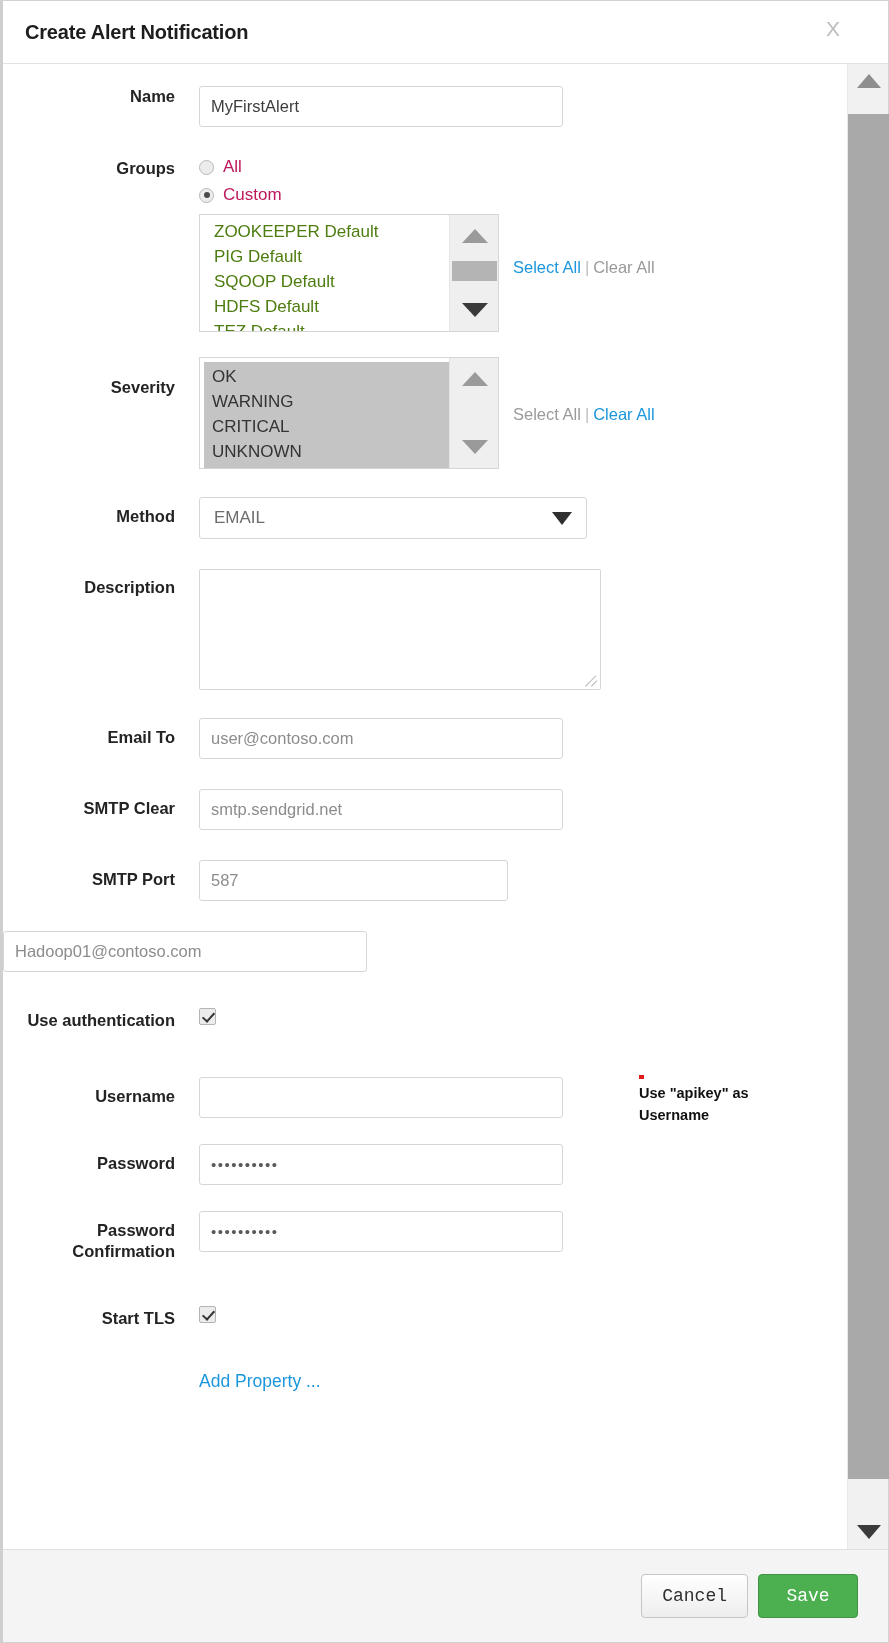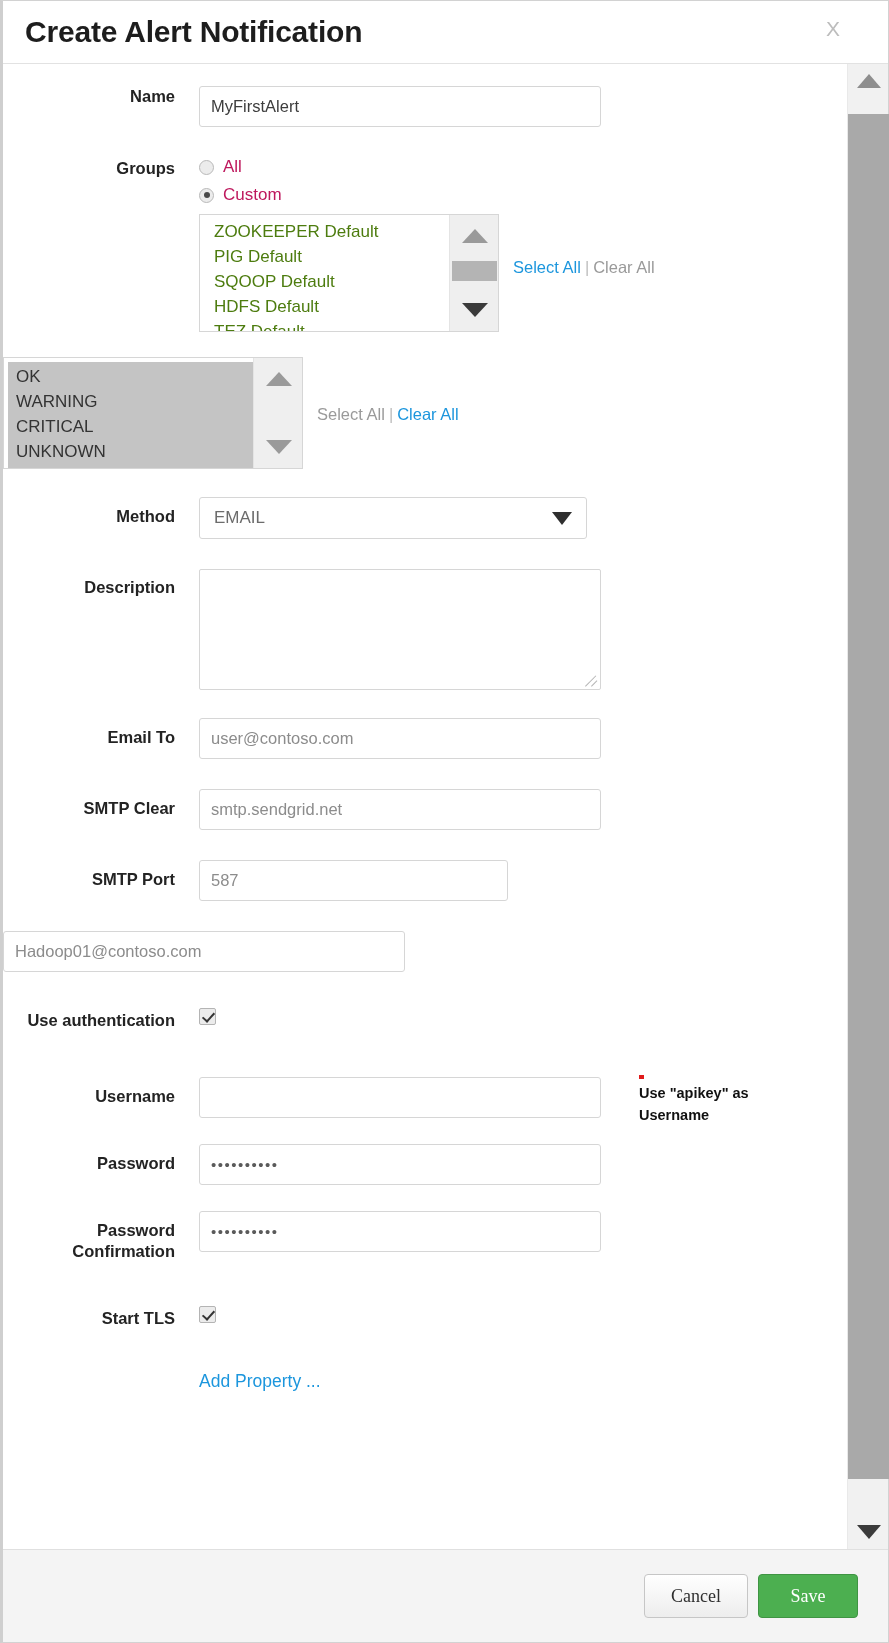--- a/index.html
+++ b/index.html
@@ -32,21 +32,21 @@
     height: 63px;
     flex: 0 0 63px;
     border-bottom: 1px solid #e2e2e2;
     display: flex;
     align-items: center;
     padding: 0 22px 0 22px;
     position: relative;
     background: #fff;
   }
   .modal-title {
-    font-size: 30px;
+    font-size: 20px;
     font-weight: bold;
     color: #1d1d1d;
     letter-spacing: -0.2px;
   }
   .close-x {
     position: absolute;
     right: 48px;
     top: 17px;
     font-size: 21px;
     color: #bdbdbd;
@@ -126,21 +126,21 @@
     line-height: 1.28;
   }
   .ctl { flex: 1 1 auto; min-width: 0; }
 
   
   .tinput {
     border: 1px solid #d6d6d6;
     border-radius: 3px;
     background: #fff;
     height: 41px;
-    width: 402px;
+    width: 364px;
     font-size: 16.5px;
     color: #8c8c8c;
     padding: 0 11px;
     display: flex;
     align-items: center;
     font-family: "Liberation Sans", sans-serif;
     outline: none;
   }
   .tinput.filled { color: #8c8c8c; }
   .tinput.empty { color: #8c8c8c; }
@@ -375,21 +375,21 @@
     gap: 10px;
   }
   .btn {
     height: 44px;
     border-radius: 4px;
     font-size: 18px;
     display: flex;
     align-items: center;
     justify-content: center;
     cursor: pointer;
-    font-family: Liberation Serif, serif;
+    font-family: Liberation Mono, monospace;
   }
   .btn-cancel {
     min-width: 104px;
     padding: 0 20px;
     background: linear-gradient(#ffffff, #ededed);
     border: 1px solid #c6c6c6;
     color: #2f2f2f;
   }
   .btn-save {
     min-width: 100px;
@@ -451,20 +451,21 @@
               </div>
             </div>
             <div class="sel-links">
               <span class="lnk-blue">Select All</span><span class="lnk-sep">|</span><span class="lnk-gray">Clear All</span>
             </div>
           </div>
         </div>
       </div>
 
       <div class="row" style="margin-bottom:28px;">
+        <div class="lbl" style="padding-top:20px;">Severity</div>
         <div class="ctl">
           <div class="listbox-row">
             <div class="listbox sev">
               <div class="list-items sev-sel">
                 <div class="list-item">OK</div>
                 <div class="list-item">WARNING</div>
                 <div class="list-item">CRITICAL</div>
                 <div class="list-item">UNKNOWN</div>
               </div>
               <div class="lb-scroll">

